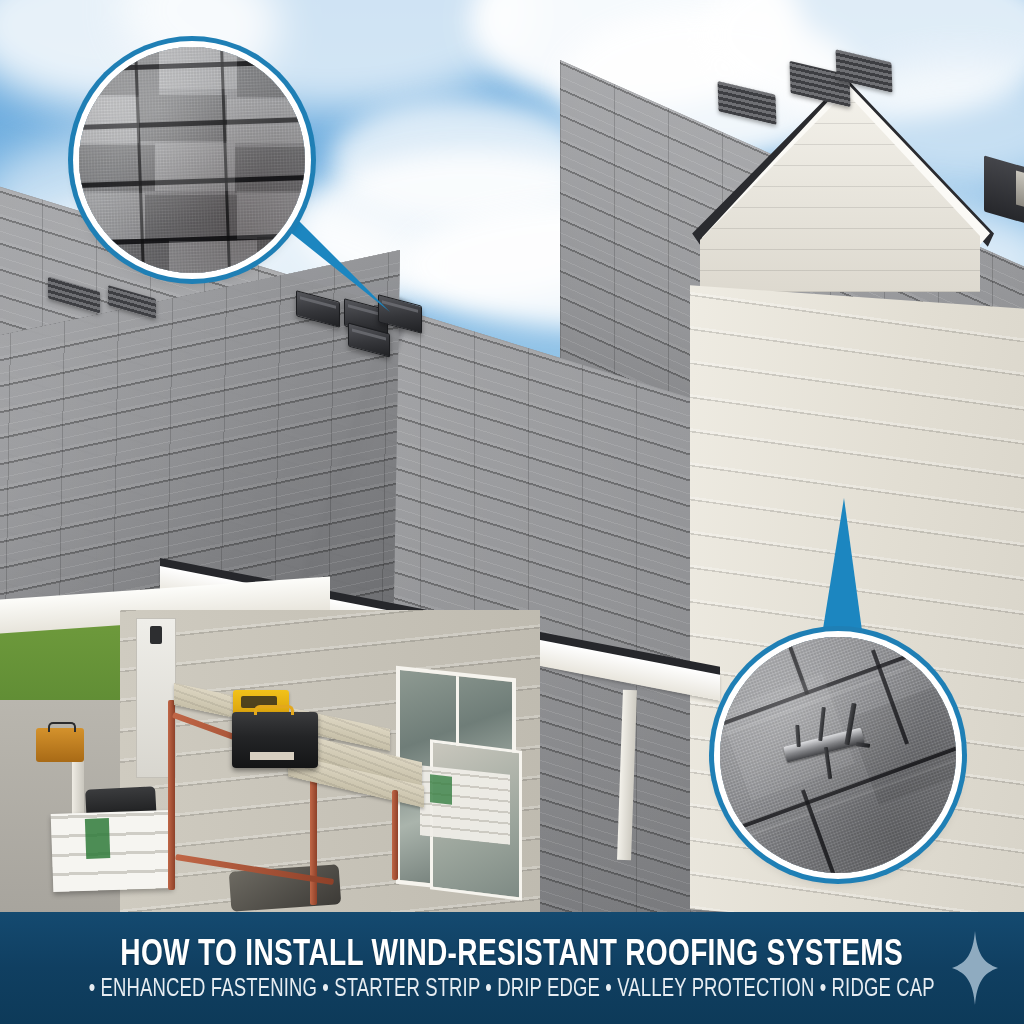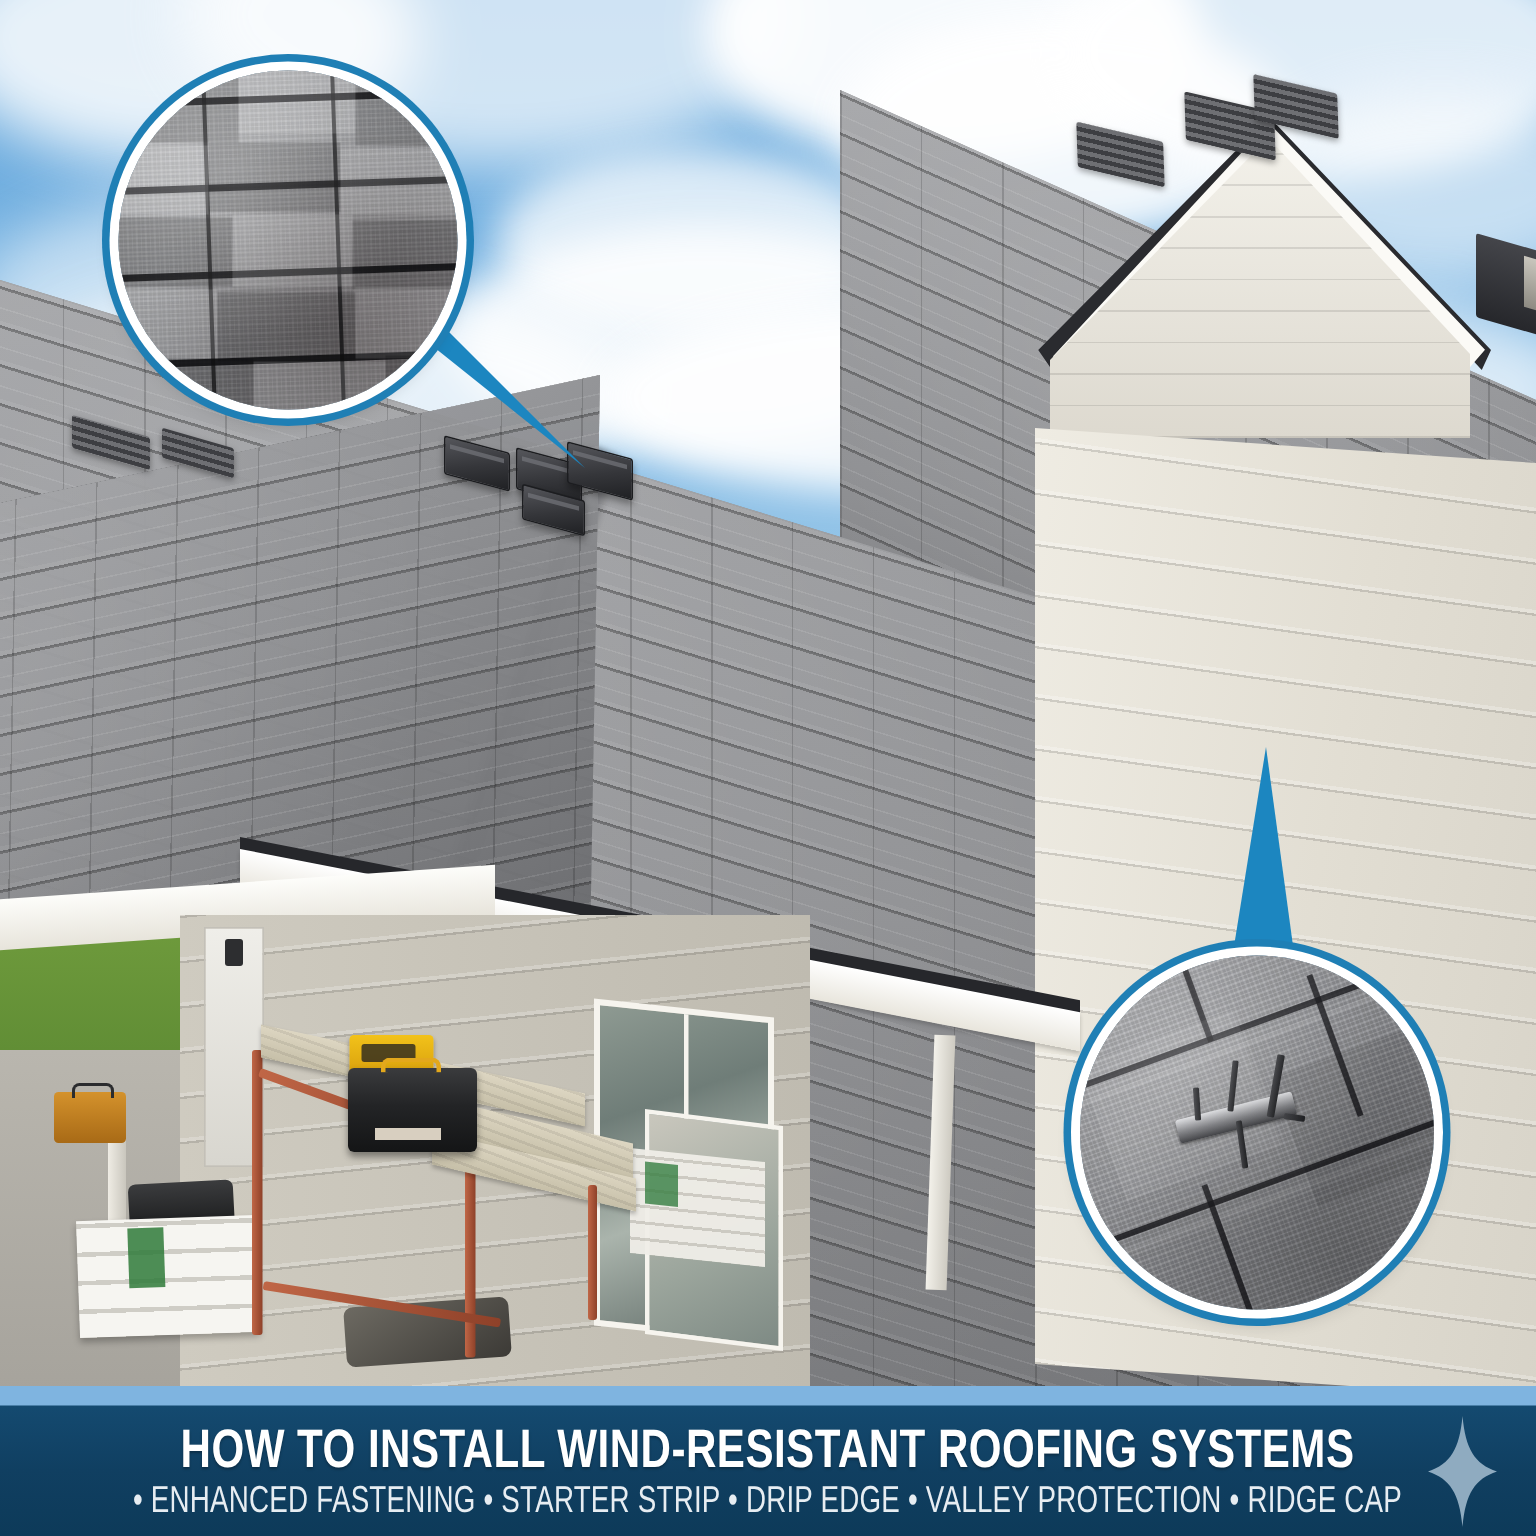--- a/index.html
+++ b/index.html
@@ -263,21 +263,21 @@
     position:absolute;background:linear-gradient(180deg,#e2e3e6,#7b7c80 55%,#35363a);
     border-radius:2px;box-shadow:0 1px 2px rgba(0,0,0,.55);
   }
   .nail-shank{position:absolute;background:linear-gradient(90deg,#3a3b3f,#16171a);border-radius:1px;}
 
   
   .pointer{position:absolute;background:#1c86c0;}
 
   
   .banner{
-    position:absolute;left:0;bottom:0;width:1024px;height:87px;
+    position:absolute;left:0;bottom:0;width:1024px;height:112px;
     background:linear-gradient(180deg,#144a70 0%,#103f61 50%,#0d3a59 100%);
     display:flex;flex-direction:column;align-items:center;justify-content:center;
   }
   .banner-title{
     color:#ffffff;font-size:36px;font-weight:700;letter-spacing:.4px;
     transform:scaleX(.78);transform-origin:center;white-space:nowrap;
     margin:0 0 2px 0;line-height:1.05;text-shadow:0 1px 2px rgba(0,0,0,.3);
   }
   .banner-sub{
     color:#eef3f7;font-size:25px;font-weight:400;letter-spacing:.2px;

